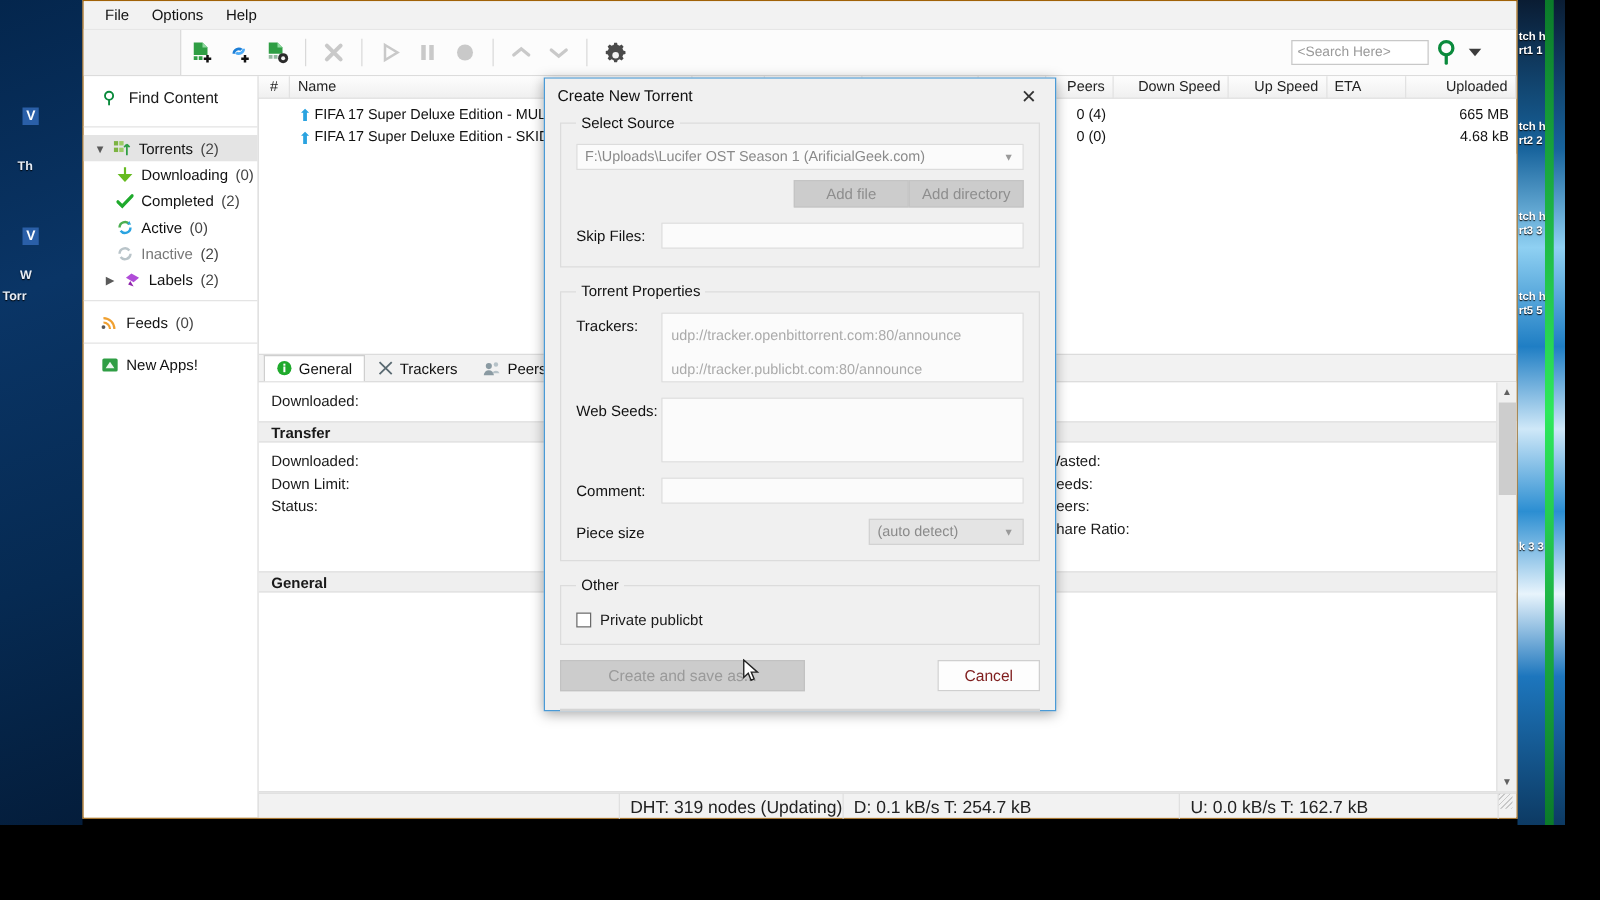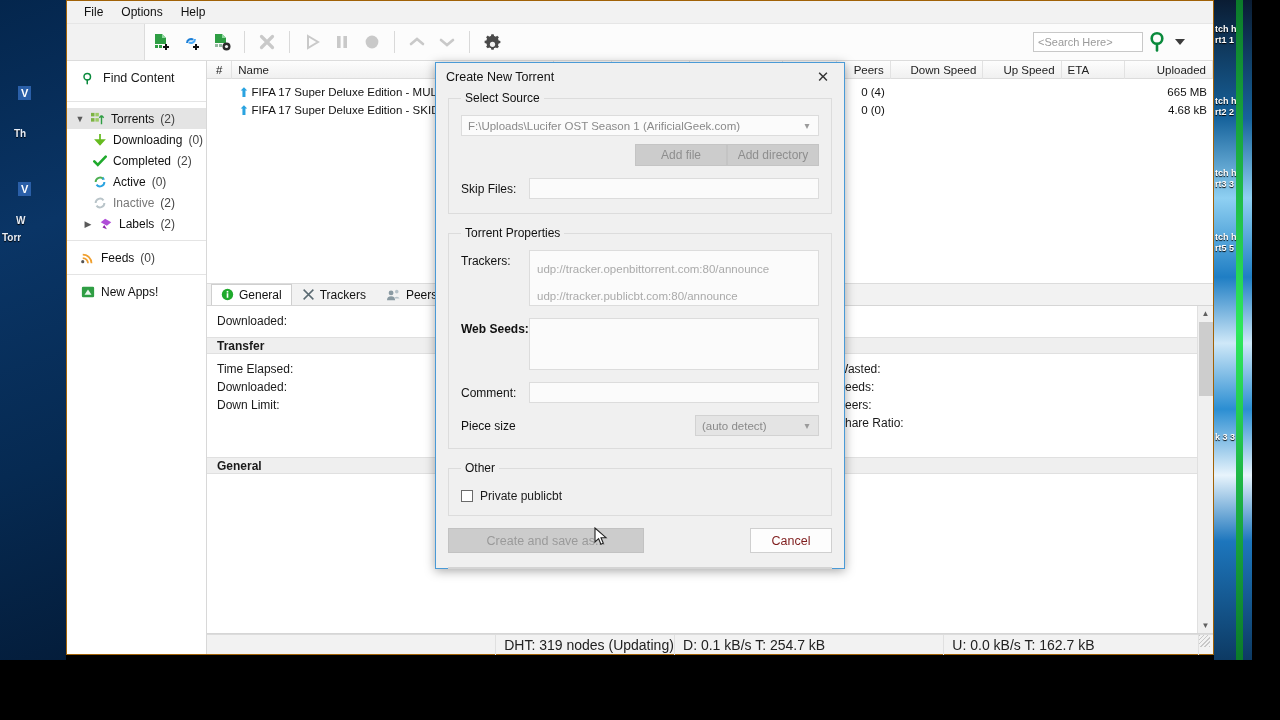--- a/index.html
+++ b/index.html
@@ -581,23 +581,23 @@
         <div class="detail">
           <div style="flex:1 1 auto; min-width:0;">
             <div class="dcol">
               <div class="dline">Downloaded:</div>
             </div>
 
             <div class="dband" style="margin-top:7px;">Transfer</div>
 
             <div style="display:flex;">
               <div class="dcol" style="width:300px; flex:0 0 300px;">
-                <div class="dline">Time Elapsed:</div>
                 <div class="dline">Downloaded:</div>
                 <div class="dline">Down Limit:</div>
+                <div class="dline">Status:</div>
               </div>
               <div class="dcol" style="width:320px; flex:0 0 320px; padding-top:78px;">
                 <div class="dline">Up Limit:</div>
               </div>
               <div class="dcol" style="flex:1 1 auto; padding-top:6px;">
                 <div class="dline">Wasted:</div>
                 <div class="dline">Seeds:</div>
                 <div class="dline">Peers:</div>
                 <div class="dline">Share Ratio:</div>
               </div>
@@ -663,21 +663,21 @@
 
         <div class="row" style="align-items:flex-start; margin-bottom:12px;">
           <div class="lbl" style="padding-top:4px;">Trackers:</div>
           <div class="tbox h56">
             <div>udp://tracker.openbittorrent.com:80/announce</div>
             <div>udp://tracker.publicbt.com:80/announce</div>
           </div>
         </div>
 
         <div class="row" style="align-items:flex-start; margin-bottom:12px;">
-          <div class="lbl" style="padding-top:4px;font-weight:bold;">Web Seeds:</div>
+          <div class="lbl" style="padding-top:4px;">Web Seeds:</div>
           <div class="tbox h52"></div>
         </div>
 
         <div class="row" style="margin-bottom:12px;">
           <div class="lbl">Comment:</div>
           <div class="tbox h21"></div>
         </div>
 
         <div class="row" style="margin-bottom:0;">
           <div class="lbl">Piece size</div>

